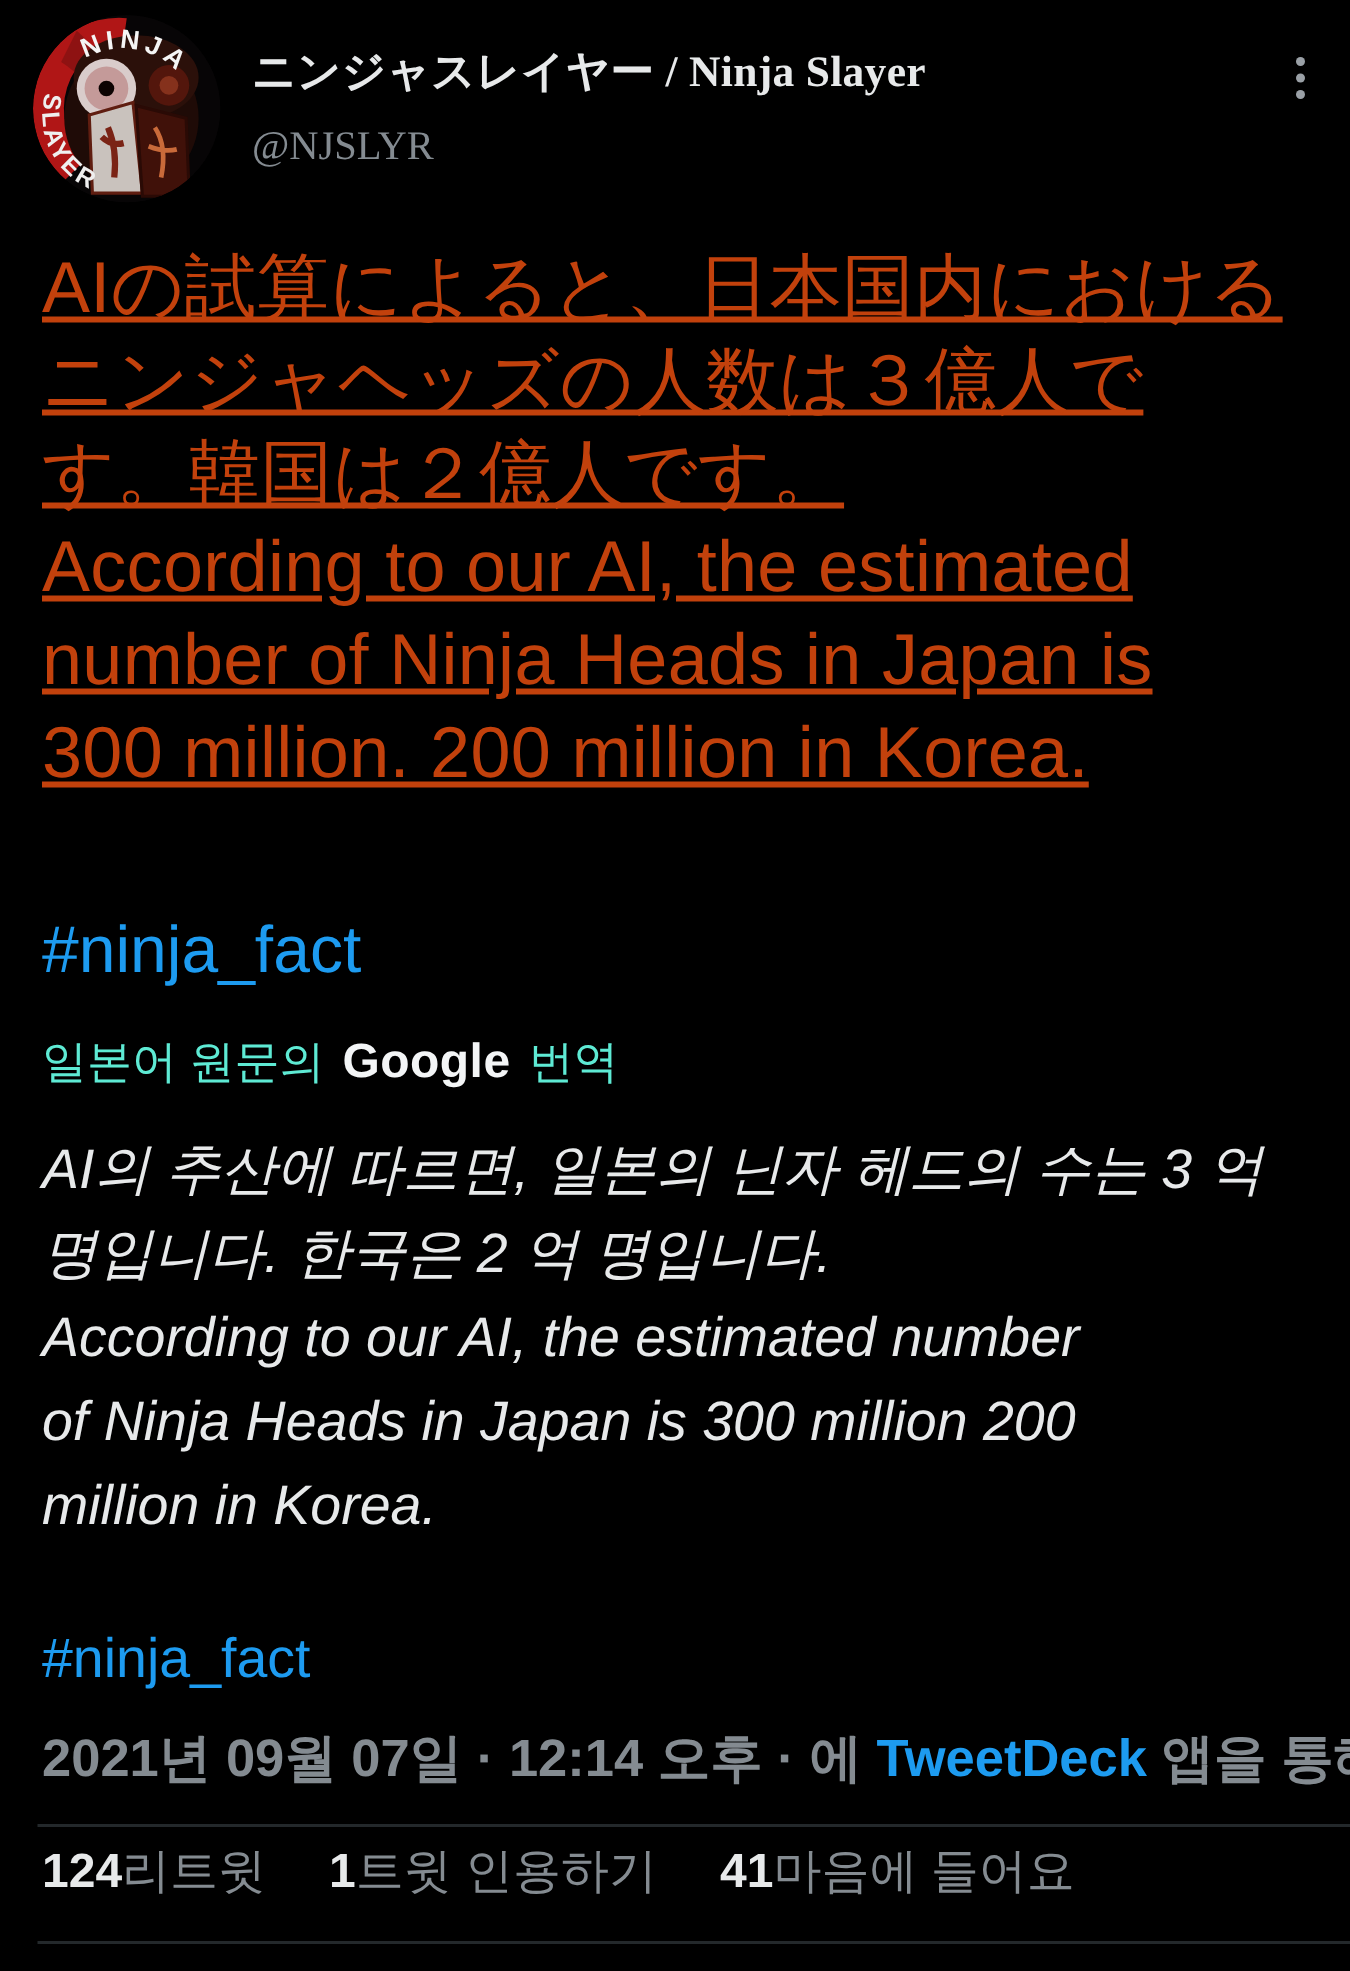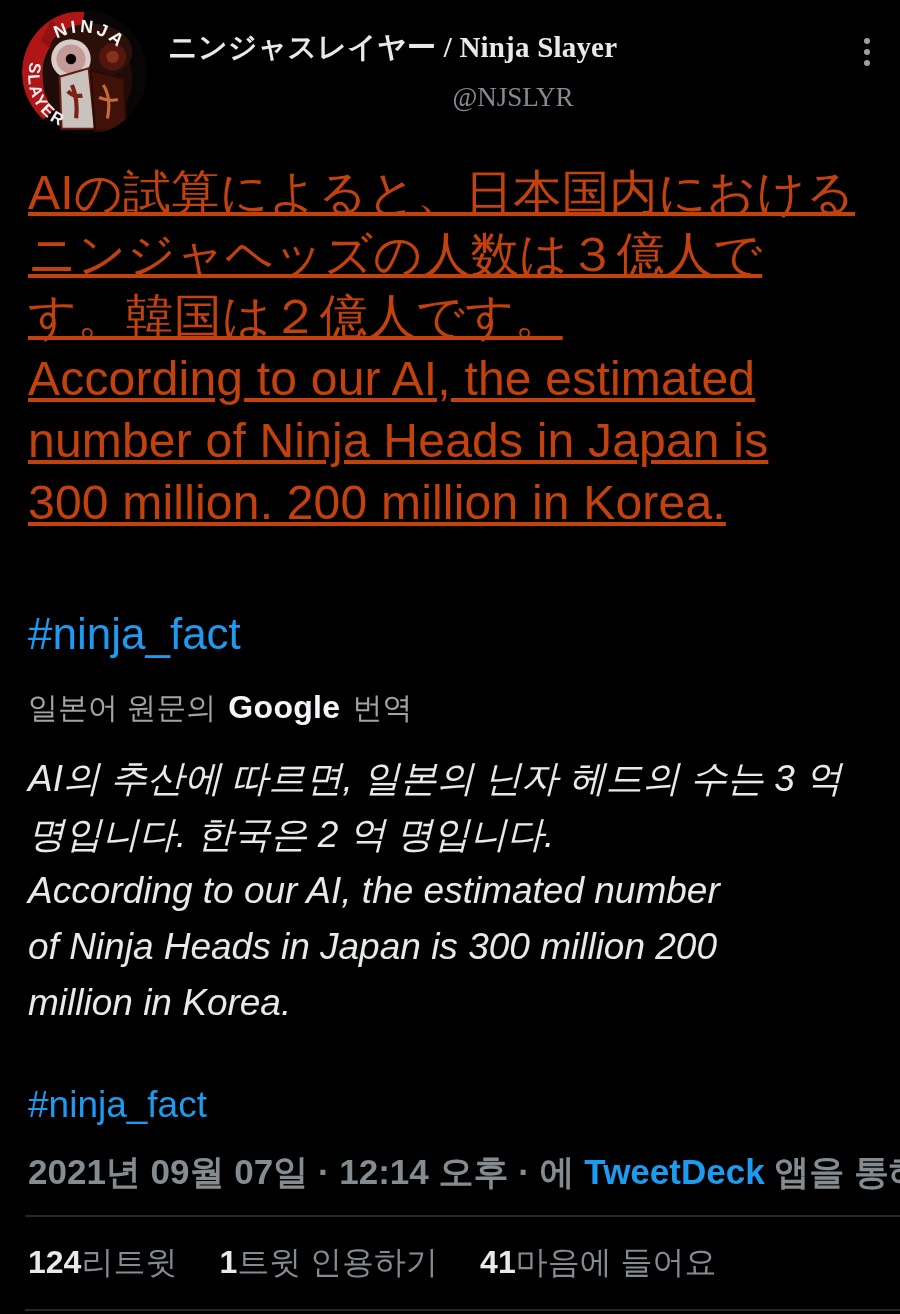--- a/index.html
+++ b/index.html
@@ -39,21 +39,20 @@
     color: #e7e9ea;
     letter-spacing: 0.2px;
     white-space: nowrap;
     cursor: pointer;
   }
   .handle {
     margin-top: 14px;
     font-size: 27px;
     color: #848b91;
     cursor: pointer;
-    text-align: center;
   }
   .more-btn {
     margin-top: 24px;
     padding: 4px 6px;
     display: flex;
     flex-direction: column;
     align-items: center;
     gap: 5px;
     cursor: pointer;
     flex: 0 0 auto;
@@ -84,21 +83,21 @@
   }
   
   .attribution {
     margin: 32px 0 0 28px;
     font-size: 30px;
     line-height: 34px;
     cursor: pointer;
     display: flex;
     align-items: baseline;
   }
-  .attribution .att-txt { color: #a3a3a3; text-align: right; }
+  .attribution .att-txt { color: #5eead4; text-align: right; }
   .attribution .brand {
     color: #f3f5f6;
     font-weight: 600;
     font-size: 32px;
     letter-spacing: 0.3px;
     margin: 0 12px;
   }
   .translation-body {
     margin: 26px 30px 0 28px;
     font-size: 37px;
@@ -130,21 +129,21 @@
   .divider {
     border: none;
     border-top: 2px solid #23282b;
     margin-left: 25px;
   }
   .divider-top { margin-top: 24px; }
   .divider-bottom { margin-top: 28px; }
   .stats {
     display: flex;
     align-items: center;
-    padding: 26px 0 0 28px;
+    padding: 10px 0 0 28px;
     font-size: 32px;
     line-height: 38px;
   }
   .stat { display: flex; align-items: baseline; cursor: pointer; }
   .stat + .stat { margin-left: 42px; }
   .stat .count { font-weight: bold; color: #e7e9ea; }
   .stat .label { margin-left: 0; color: #848b91; }
 </style>
 </head>
 <body>

